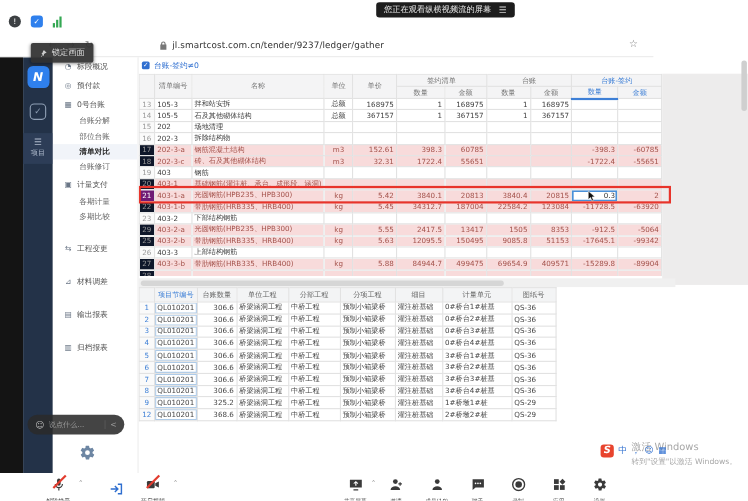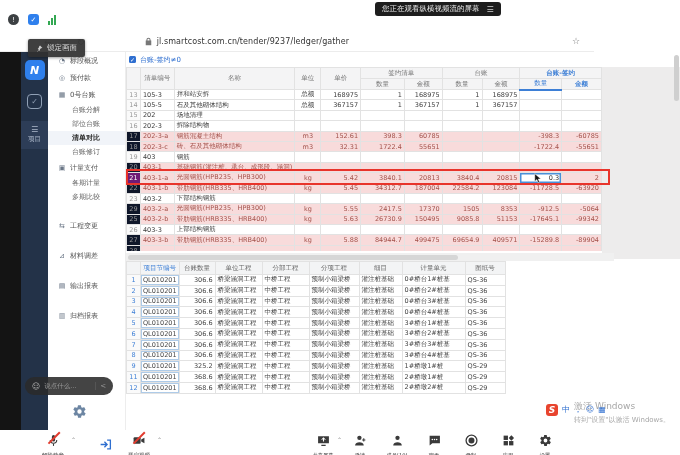--- a/index.html
+++ b/index.html
@@ -1,20 +1,20 @@
 <!DOCTYPE html>
 <html><head>
 <meta charset="utf-8">
 <style>
   * { margin:0; padding:0; box-sizing:border-box; }
   body { font-family:"DejaVu Sans","Liberation Sans",sans-serif; }
   .stage { position:relative; width:680px; height:455px; background:#fff; overflow:hidden; font-family:"DejaVu Sans","Liberation Sans",sans-serif; }
 
   
-  .banner { position:absolute; left:375px; top:2px; height:14px; background:#1d1d1d; color:#e8e8e8; font-size:7.5px; border-radius:3px; display:flex; align-items:center; gap:7px; padding:0 7px; z-index:40; }
+  .banner { position:absolute; left:342px; top:2px; height:14px; background:#1d1d1d; color:#e8e8e8; font-size:7.5px; border-radius:3px; display:flex; align-items:center; gap:7px; padding:0 7px; z-index:40; }
   .banner .menu { color:#cfcfcf; font-size:8px; }
   .ext-icons { position:absolute; left:8px; top:14px; display:flex; gap:9px; align-items:center; z-index:30; }
   .ext-circle { width:11px; height:11px; border-radius:50%; background:#3c4043; color:#fff; font-size:7px; display:flex; align-items:center; justify-content:center; }
   .ext-shield { width:11px; height:11px; border-radius:3px; background:#2f80ed; color:#fff; font-size:7px; display:flex; align-items:center; justify-content:center; }
   .ext-bars { display:flex; align-items:flex-end; gap:1px; height:10px; }
   .ext-bars i { display:block; width:2px; background:#34a853; }
   .ext-bars i:nth-child(1){height:4px} .ext-bars i:nth-child(2){height:7px} .ext-bars i:nth-child(3){height:10px}
 
   .addrbar { position:absolute; left:0; top:32px; width:594px; height:20px; background:#fff; border-bottom:1px solid #ececec; display:flex; align-items:center; font-size:8px; color:#555; z-index:10; }
   .navbtns { margin-left:44px; display:flex; gap:9px; color:#8a8a8a; font-size:9px; }
@@ -46,21 +46,21 @@
   .main { position:absolute; left:126px; top:0; width:528px; height:378px; background:#fff; }
   .filter-row { height:15px; display:flex; align-items:center; gap:4px; padding-left:3px; }
   .cbx { width:7px; height:7px; background:#2f6fd0; border-radius:1.5px; color:#fff; font-size:6px; line-height:7px; text-align:center; }
   .filter-label { font-size:7px; color:#2f6fd0; }
 
   table.grid { border-collapse:collapse; table-layout:fixed; background:#fff; }
   table.grid th, table.grid td { border:1px solid #e2e2e2; font-weight:normal; overflow:hidden; white-space:nowrap; }
   .main-table-wrap { position:relative; width:476px; height:184px; overflow:hidden; }
   .tvoid { position:absolute; left:476px; top:15px; width:78px; height:192px; background:#edecec; }
   table.mt th { background:#f4f4f5; color:#777; font-size:6.5px; height:11px; text-align:center; }
-  table.mt th.blue { color:#3d7fd6;font-weight:bold; }
+  table.mt th.blue { color:#3d7fd6; }
   table.mt th.blue-sort { color:#3d7fd6; border-bottom:2px solid #3d7fd6; }
   table.mt td { font-size:6.5px; height:10.4px; color:#3c3c3c; padding:0 2px; }
   table.mt td.rn { background:#fafafa; color:#999; text-align:center; padding:0; }
   table.mt td.num { text-align:right; }
   table.mt td.ctr { text-align:center; }
   tr.pink td { background:#f8dbdb; color:#a3524b; }
   tr.pink td.rn { background:#0f172a; color:#999; }
   tr.hl td.rn { background:#701a75; color:#fff; }
   td.sel { background:#fff !important; color:#333 !important; box-shadow:inset 0 0 0 1.5px #4a90d9; }
   .redbox { position:absolute; left:0; top:117px; width:484px; height:16px; border:2.5px solid #e8342b; z-index:5; }
@@ -404,33 +404,33 @@
                 <td class="num"></td>
                 <td class="num"></td>
               </tr>
               <tr class="pink">
                 <td class="rn">29</td>
                 <td class="">403-2-a</td>
                 <td class="">光圆钢筋(HPB235、HPB300)</td>
                 <td class="ctr">kg</td>
                 <td class="num">5.55</td>
                 <td class="num">2417.5</td>
-                <td class="num">17370</td>
+                <td class="num">13417</td>
                 <td class="num">1505</td>
                 <td class="num">8353</td>
                 <td class="num">-912.5</td>
                 <td class="num">-5064</td>
               </tr>
               <tr class="pink">
                 <td class="rn">25</td>
                 <td class="">403-2-b</td>
                 <td class="">带肋钢筋(HRB335、HRB400)</td>
                 <td class="ctr">kg</td>
                 <td class="num">5.63</td>
-                <td class="num">26730.9</td>
+                <td class="num">12095.5</td>
                 <td class="num">150495</td>
                 <td class="num">9085.8</td>
                 <td class="num">51153</td>
                 <td class="num">-17645.1</td>
                 <td class="num">-99342</td>
               </tr>
               <tr class="">
                 <td class="rn">26</td>
                 <td class="">403-3</td>
                 <td class="">上部结构钢筋</td>
@@ -599,31 +599,20 @@
             </tr>
             <tr>
               <td class="rn">9</td>
               <td class="codecell">QL010201</td>
               <td class="num">325.2</td>
               <td class="">桥梁涵洞工程</td>
               <td class="">中桥工程</td>
               <td class="">预制小箱梁桥</td>
               <td class="">灌注桩基础</td>
               <td class="">1#桥墩1#桩</td>
-              <td class="">QS-29</td>
-            </tr>
-            <tr>
-              <td class="rn">11</td>
-              <td class="codecell">QL010201</td>
-              <td class="num">368.6</td>
-              <td class="">桥梁涵洞工程</td>
-              <td class="">中桥工程</td>
-              <td class="">预制小箱梁桥</td>
-              <td class="">灌注桩基础</td>
-              <td class="">2#桥墩1#桩</td>
               <td class="">QS-29</td>
             </tr>
             <tr>
               <td class="rn">12</td>
               <td class="codecell">QL010201</td>
               <td class="num">368.6</td>
               <td class="">桥梁涵洞工程</td>
               <td class="">中桥工程</td>
               <td class="">预制小箱梁桥</td>
               <td class="">灌注桩基础</td>

